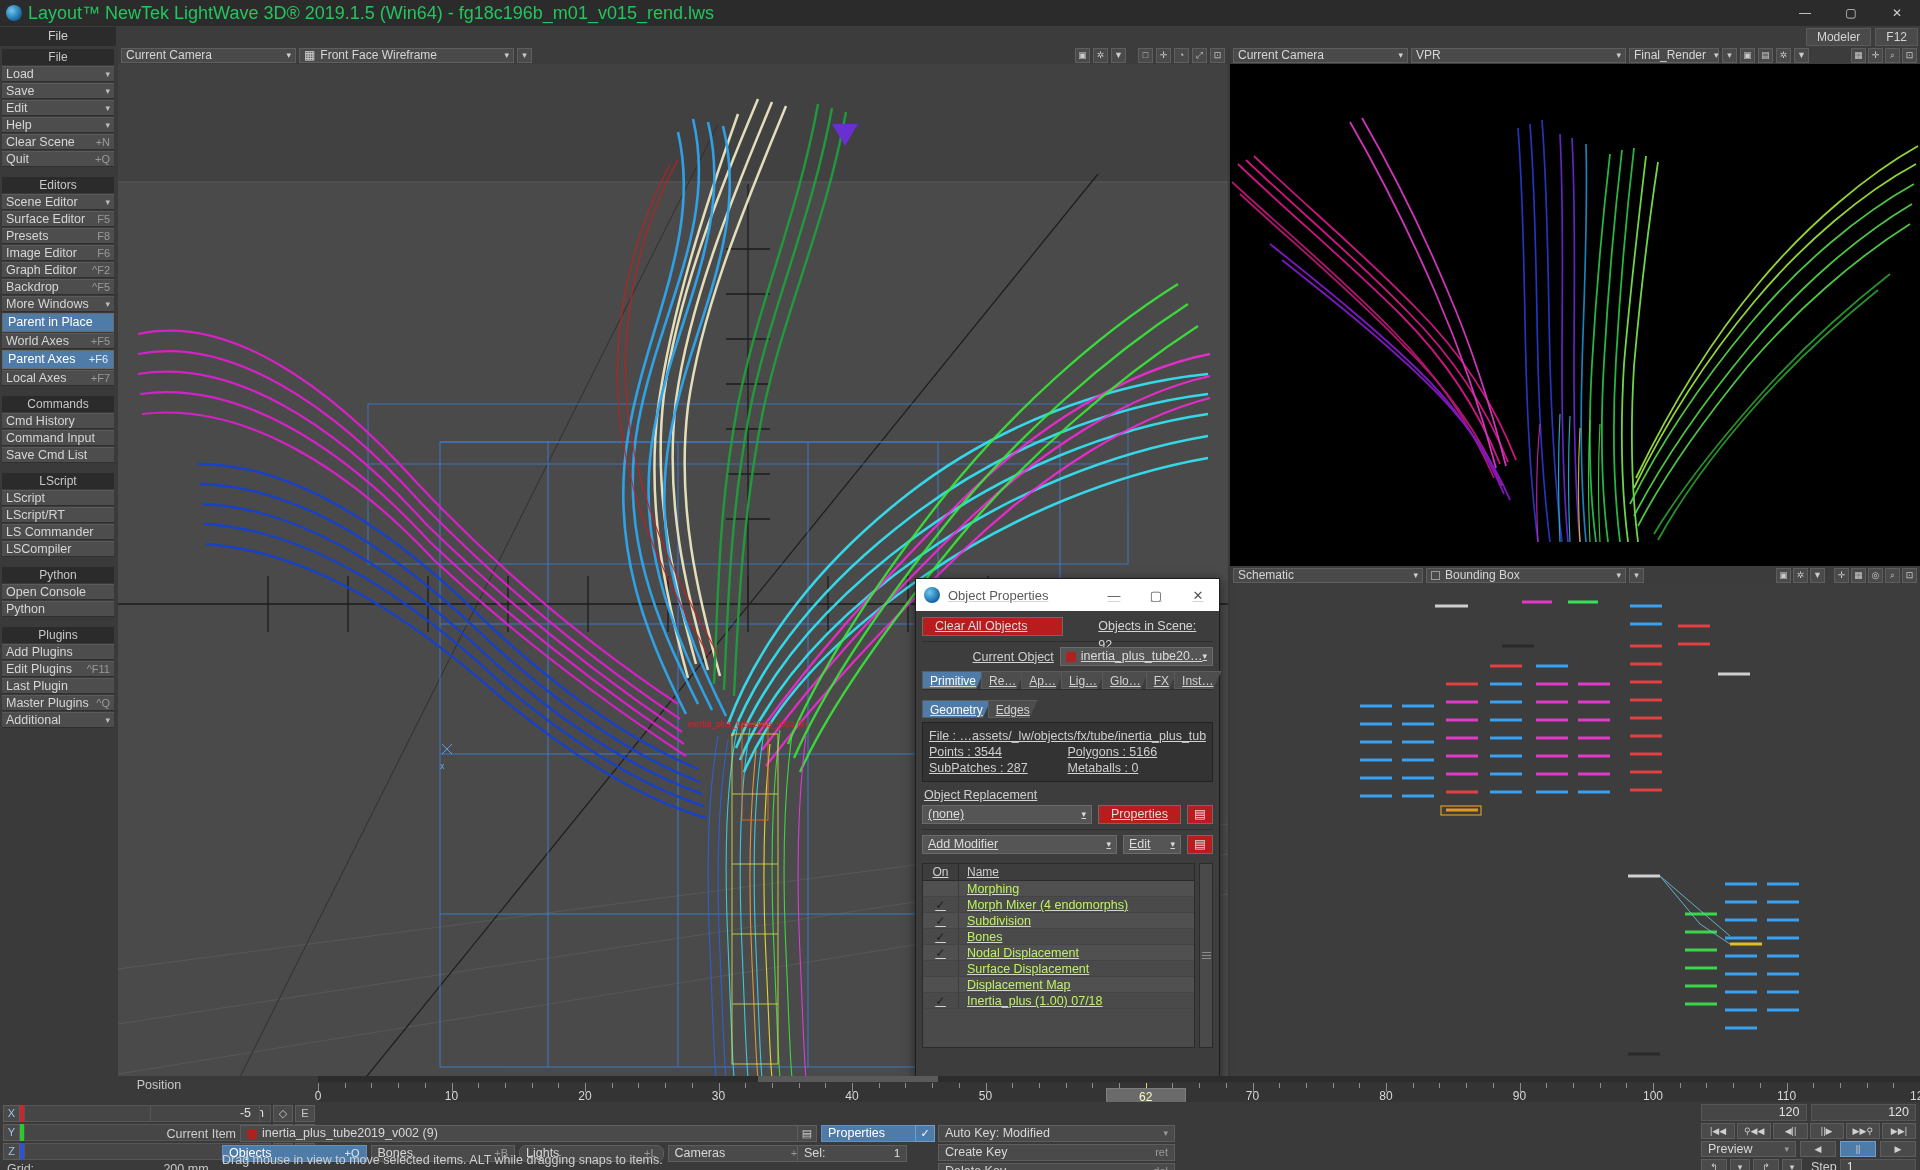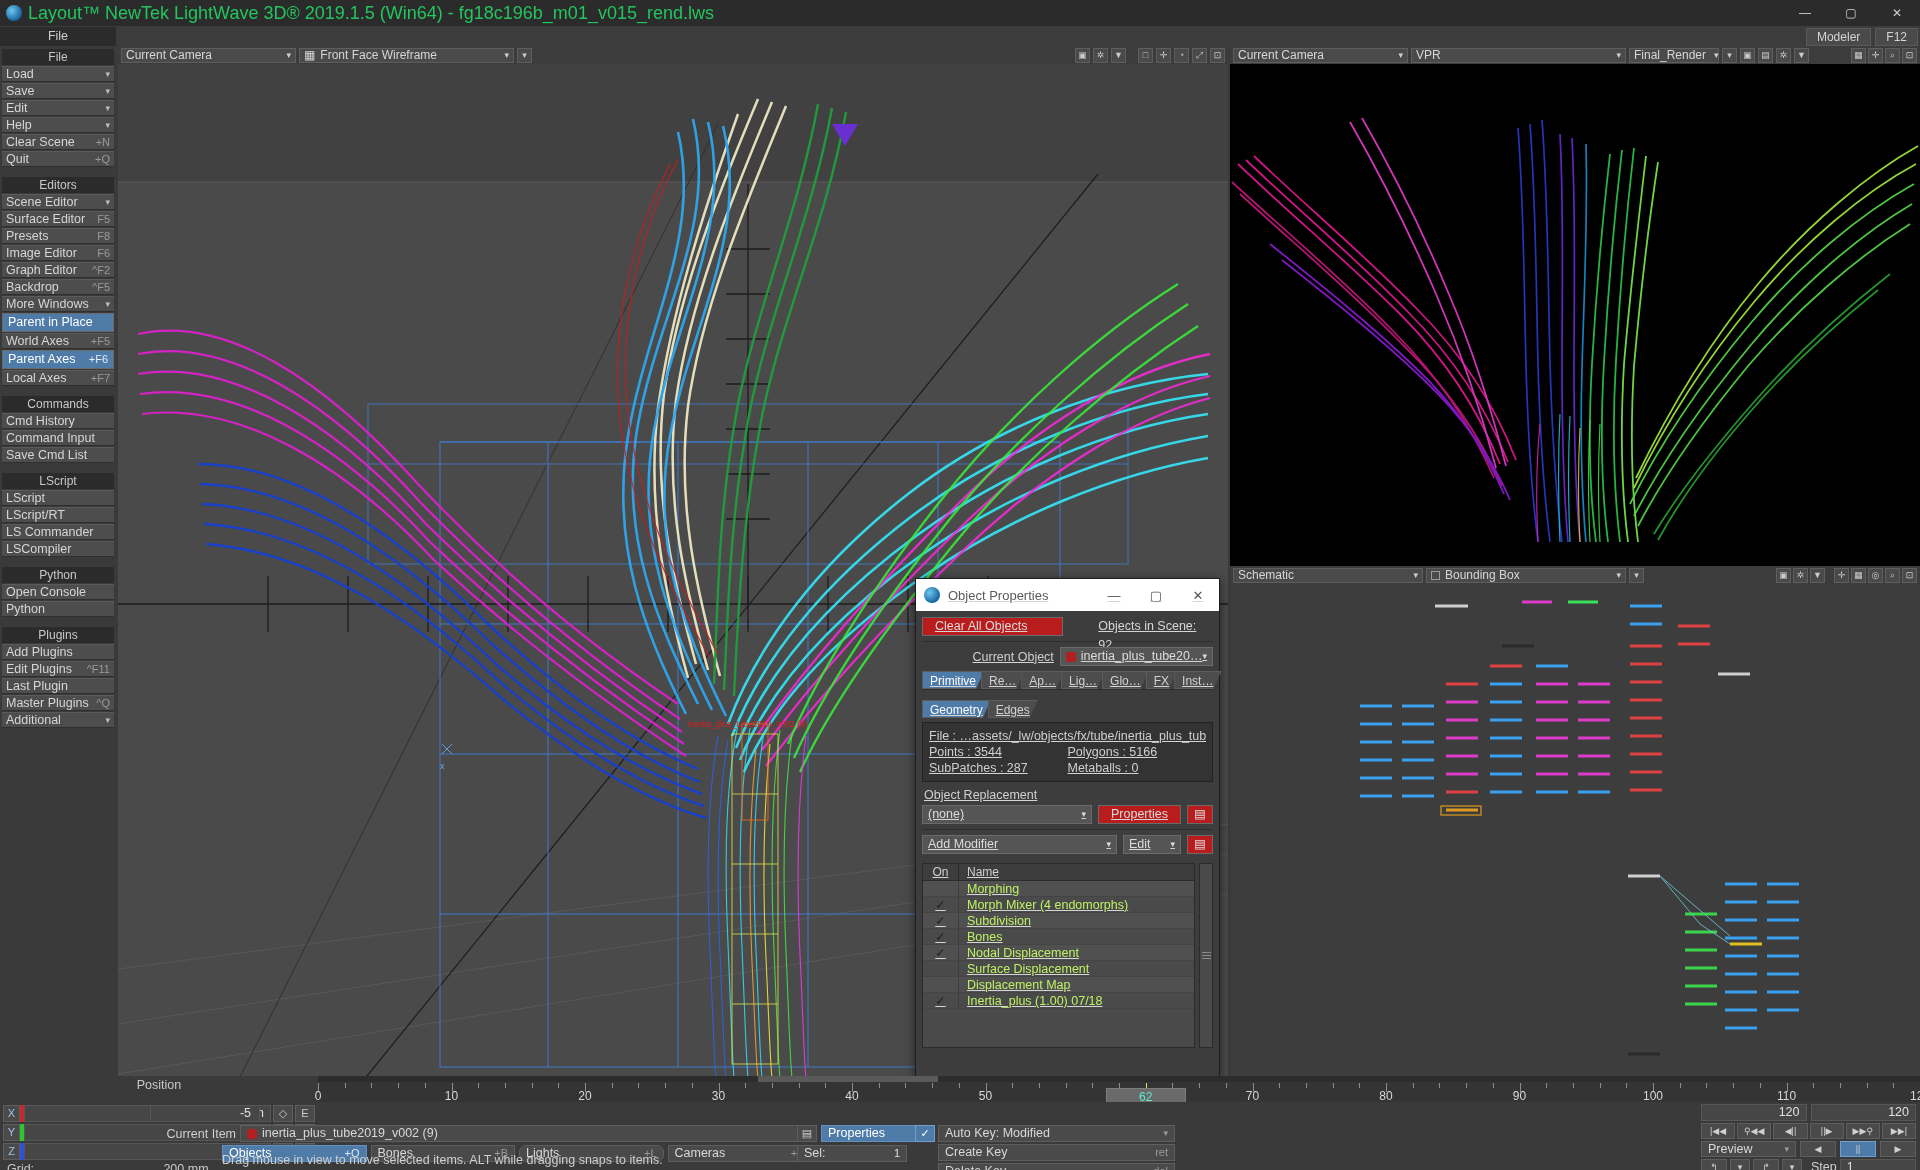--- a/index.html
+++ b/index.html
@@ -114,21 +114,21 @@
   
   .timeline{position:absolute;left:0;bottom:68px;width:1920px;height:26px;background:#333;}
   .tl-left{position:absolute;left:0;top:0;width:318px;height:26px;background:#3a3a3a;}
   .tl-left .pos{font-size:12.5px;color:#c8c8c8;text-align:center;line-height:14px;}
   .tl-track{position:absolute;left:318px;top:0;right:0;height:26px;background:#343434;}
   .ruler{position:absolute;left:0;top:7px;right:0;height:19px;}
   .tick{position:absolute;top:0;width:1px;background:#8c8c8c;}
   .tlabel{position:absolute;top:6px;font-size:12px;color:#d8d8d8;transform:translateX(-50%);}
   .scrub{position:absolute;top:0;width:1px;height:19px;background:#e3dc6a;}
   .frameBox{position:absolute;top:5px;height:17px;background:#6a6a6a;border:1px solid #7d7d7d;
-    color:#5eead4;font-size:12px;display:flex;align-items:center;justify-content:center;}
+    color:#fef9c3;font-size:12px;display:flex;align-items:center;justify-content:center;}
   .tl-scrollbar{position:absolute;left:318px;top:0;height:6px;background:#2c2c2c;right:0;}
   .tl-thumb{position:absolute;top:0;height:6px;background:#5a5a5a;}
 
   .bottom{position:absolute;left:0;bottom:0;width:1920px;height:68px;background:#3a3a3a;}
   .xyz{position:absolute;left:0;top:0;width:318px;}
   .xyzrow{display:flex;align-items:center;height:18px;margin-bottom:1px;}
   .axbtn{width:17px;height:17px;background:#4a4a4a;border:1px solid #5e5e5e;color:#9ec4e8;
     font-size:11px;text-align:center;line-height:15px;}
   .axbar{width:4px;height:17px;}
   .numfield{flex:1;background:#464646;border:1px solid #565656;height:17px;line-height:15px;

